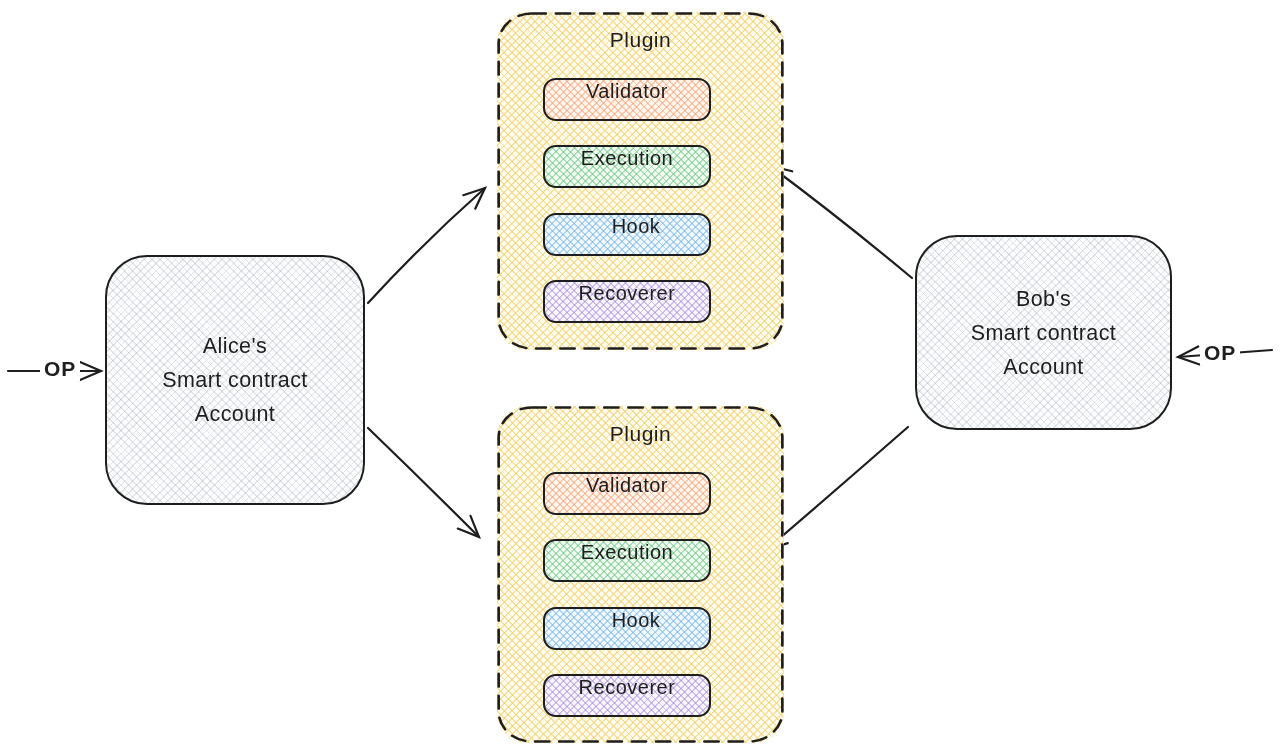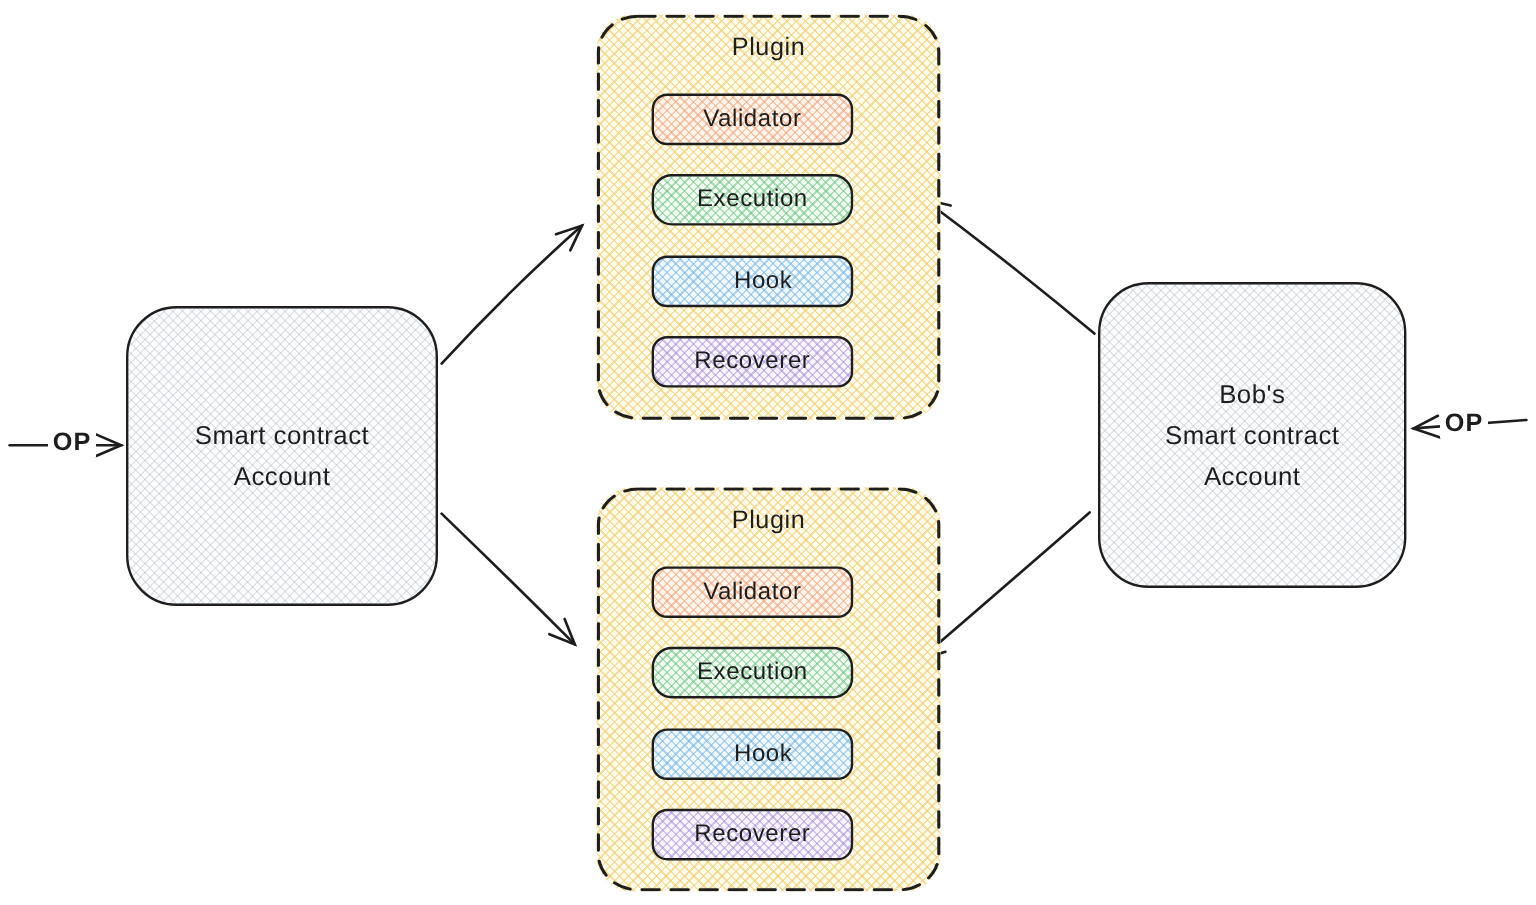--- a/index.html
+++ b/index.html
@@ -66,41 +66,40 @@
 
   
   .pill {
     position: absolute;
     left: 46px;
     width: 168px;
     height: 43px;
     border: 2px solid var(--stroke, #1e1e1e);
     border-radius: 13px;
     display: flex;
-    align-items: center;
+    align-items: flex-start;
     justify-content: center;
     font-size: 20px;
     letter-spacing: 0.5px;
   }
   .pill-1 { top: 66px; }
   .pill-2 { top: 133px; }
   .pill-3 { top: 201px; }
   .pill-4 { top: 268px; }
   .pill-validator {
     background-color: #fff6ee;
     background-image:
       repeating-linear-gradient(45deg,  rgba(246,150,103,0.48) 0 1.4px, transparent 1.4px 5.2px),
       repeating-linear-gradient(135deg, rgba(246,150,103,0.48) 0 1.4px, transparent 1.4px 5.2px);
   }
   .pill-execution {
     background-color: #f1fbf2;
     background-image:
       repeating-linear-gradient(45deg,  rgba(99,194,123,0.5) 0 1.4px, transparent 1.4px 5.2px),
       repeating-linear-gradient(135deg, rgba(99,194,123,0.5) 0 1.4px, transparent 1.4px 5.2px);
-    border-radius: 17px;
   }
   .pill-hook {
     background-color: #f0f8fd;
     background-image:
       repeating-linear-gradient(45deg,  rgba(108,175,229,0.5) 0 1.4px, transparent 1.4px 5.2px),
       repeating-linear-gradient(135deg, rgba(108,175,229,0.5) 0 1.4px, transparent 1.4px 5.2px);
     padding-left: 18px;
   }
   .pill-recoverer {
     background-color: #f8f5fd;
@@ -117,21 +116,21 @@
     background-color: #fcfdfe;
     background-image:
       repeating-linear-gradient(45deg,  rgba(160,168,178,0.28) 0 1.2px, transparent 1.2px 5.5px),
       repeating-linear-gradient(135deg, rgba(160,168,178,0.28) 0 1.2px, transparent 1.2px 5.5px);
     display: flex;
     align-items: center;
     justify-content: center;
     text-align: center;
   }
   .account-alice { left: 105px; top: 255px; width: 260px; height: 250px; }
-  .account-bob   { left: 915px; top: 235px; width: 257px; height: 255px; }
+  .account-bob   { left: 915px; top: 235px; width: 257px; height: 195px; }
   .account-text {
     font-size: 21.5px;
     line-height: 34px;
     letter-spacing: 0.4px;
   }
 
   
   .op-label {
     position: absolute;
     background: #ffffff;
@@ -195,20 +194,21 @@
     <div class="pill pill-3 pill-hook">
       <span>Hook</span>
     </div>
     <div class="pill pill-4 pill-recoverer">
       <span>Recoverer</span>
     </div>
   </div>
 
   <div class="account account-alice">
     <div class="account-text">
+      <div>Alice's</div>
       <div>Smart contract</div>
       <div>Account</div>
     </div>
   </div>
 
   <div class="account account-bob">
     <div class="account-text">
       <div>Bob's</div>
       <div>Smart contract</div>
       <div>Account</div>

